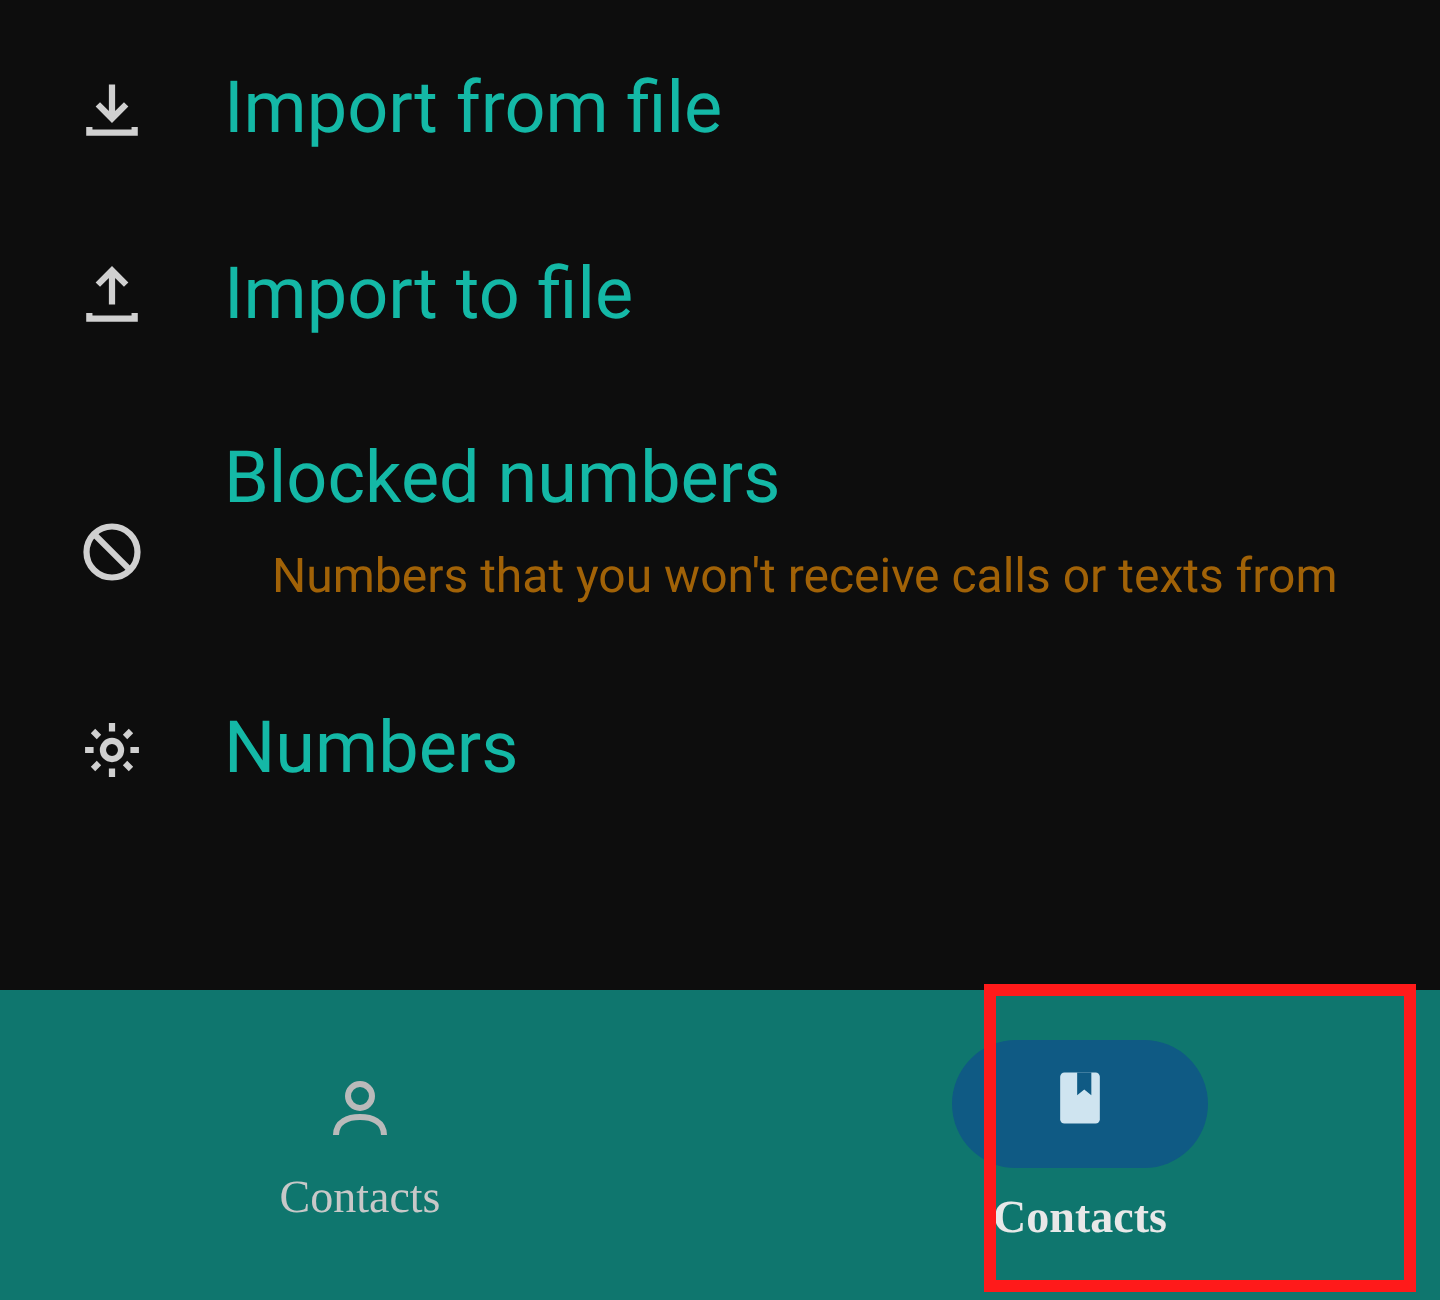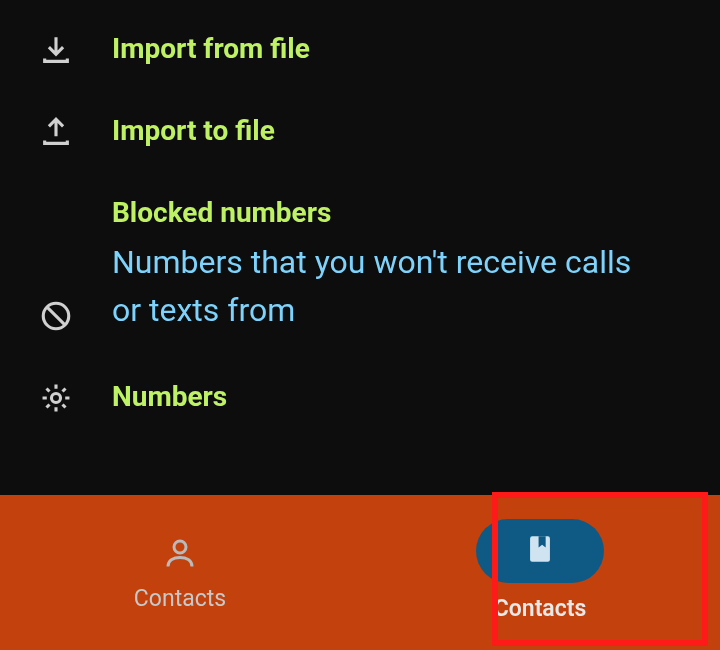--- a/index.html
+++ b/index.html
@@ -14,21 +14,21 @@
       font-family: -apple-system, BlinkMacSystemFont, "Segoe UI", Roboto, sans-serif;
       color: #e8e8e8;
       overflow: hidden;
       position: relative;
     }
     .menu-list {
       padding-top: 8px;
     }
     .menu-item {
       display: flex;
-      align-items: flex-end;
+      align-items: center;
       padding: 22px 30px 22px 38px;
       cursor: pointer;
     }
     .menu-item.centered {
       align-items: center;
     }
     .menu-icon {
       width: 36px;
       height: 36px;
       flex-shrink: 0;
@@ -42,44 +42,46 @@
       width: 34px;
       height: 34px;
       fill: none;
       stroke: #d0d0d0;
       stroke-width: 2.2;
     }
     .menu-text {
       flex: 1;
     }
     .menu-title {
-      font-size: 28px;
-      font-weight: 700;
-      color: #bef264;
+      font-size: 36px;
+      font-weight: 400;
+      color: #14b8a6;
       line-height: 1.35;
     }
     .menu-subtitle {
-      font-size: 32px;
+      font-size: 24px;
       font-weight: 400;
-      color: #7dd3fc;
+      color: #a16207;
       line-height: 1.5;
       margin-top: 6px;
       max-width: 540px;
+      margin-left: 24px;
     }
     .blocked-item .menu-icon {
       margin-top: 32px;
     }
     .bottom-nav {
       position: absolute;
       bottom: 0;
       left: 0;
       right: 0;
       height: 155px;
-      background: #c2410c;
-      display: flex;
+      background: #0f766e;
+      display: flex;
+      font-family: Liberation Serif, serif;
     }
     .nav-item {
       flex: 1;
       display: flex;
       flex-direction: column;
       align-items: center;
       justify-content: center;
       cursor: pointer;
       gap: 12px;
       position: relative;

